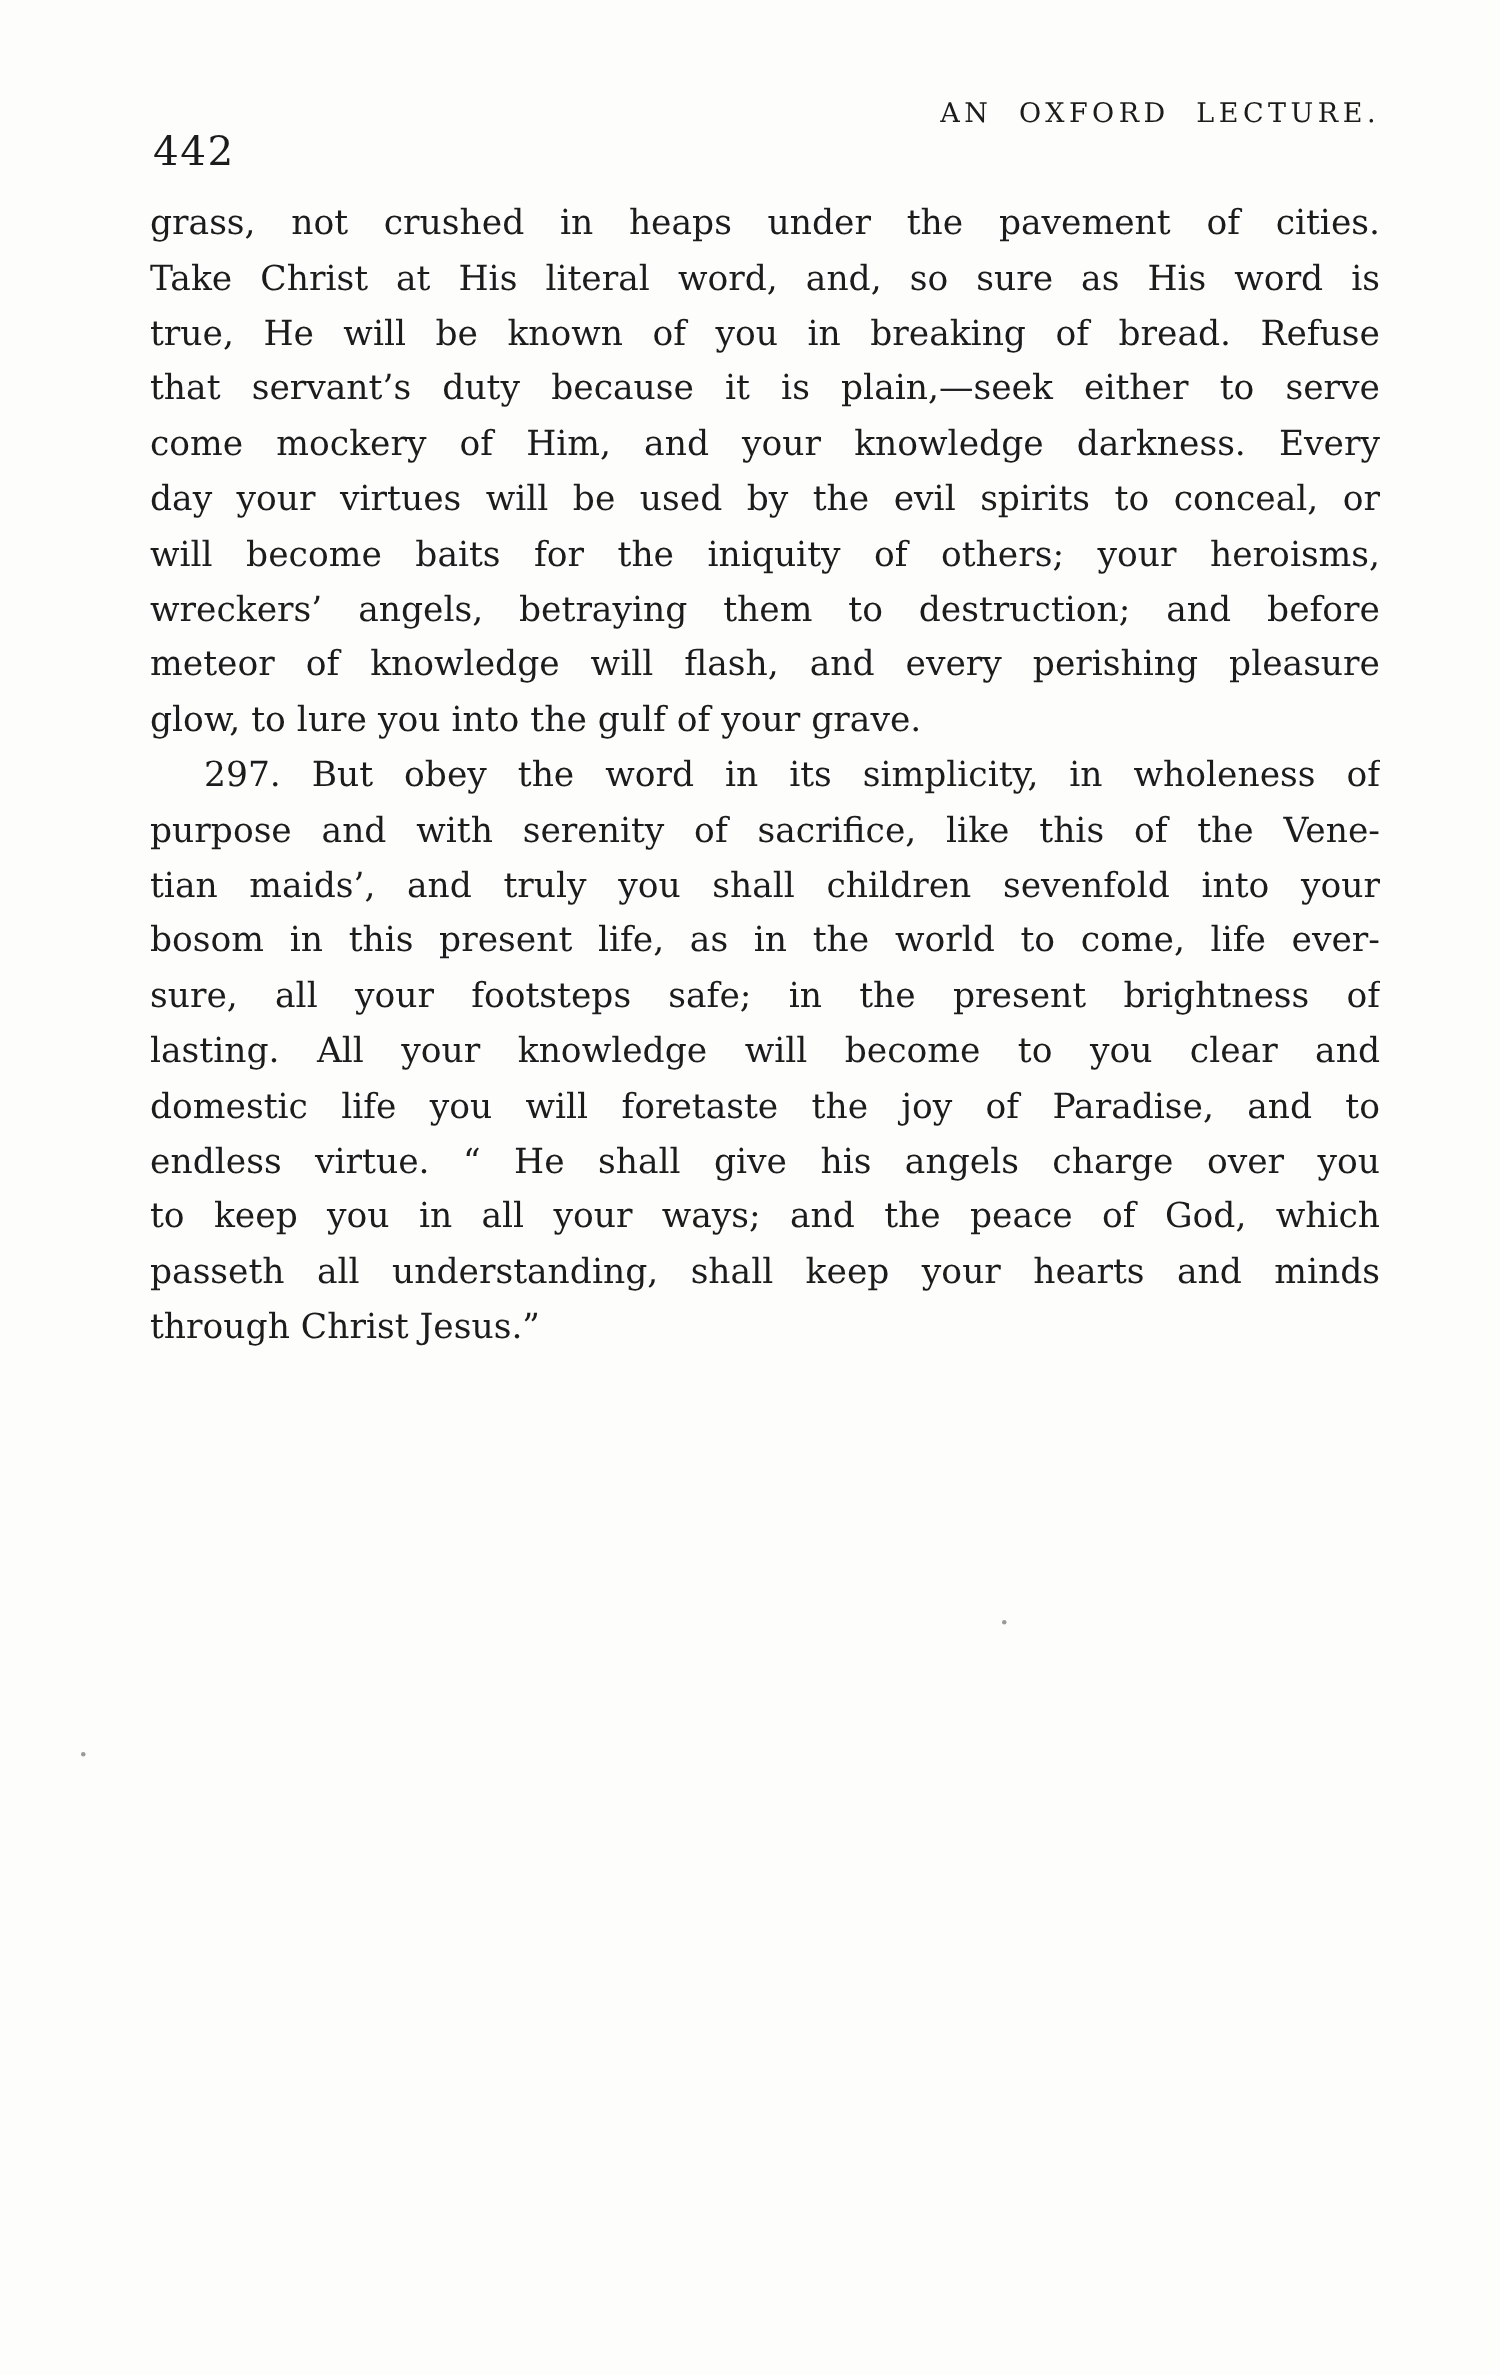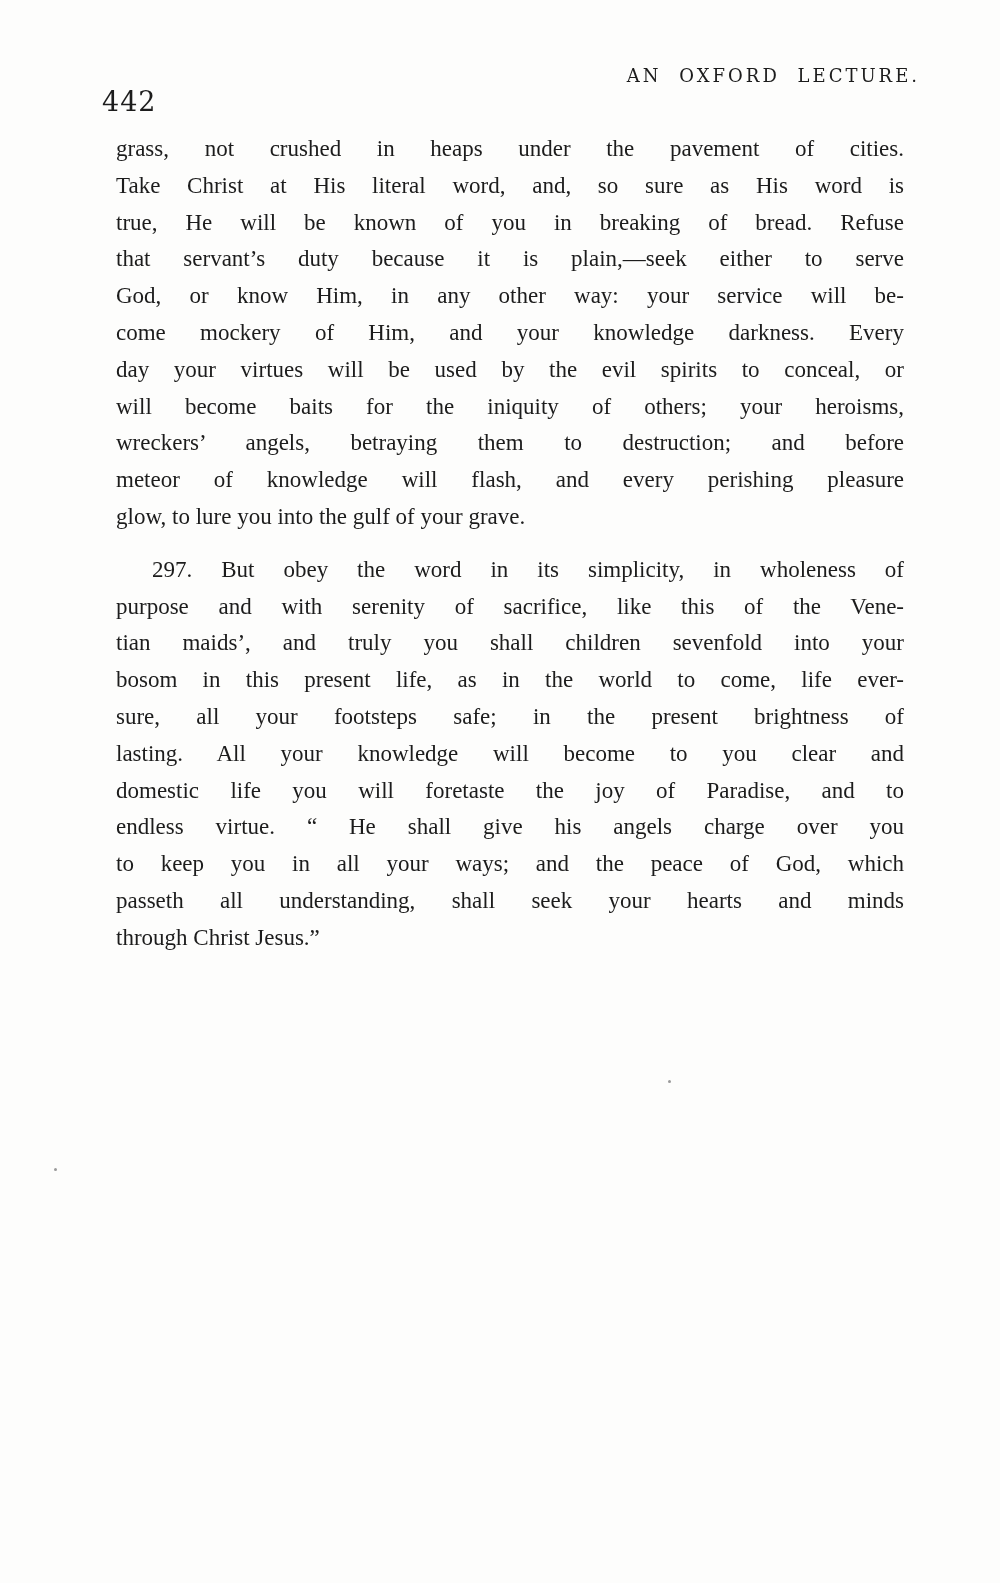--- a/index.html
+++ b/index.html
@@ -36,22 +36,21 @@
     letter-spacing: 3px;
     word-spacing: 9px;
     padding-top: 7px;
     font-weight: normal;
   }
   .body-text {
     margin-top: 37px;
     font-size: 23px;
   }
   .paragraph {
-    margin: 16px;
-    font-family: Liberation Serif, serif;
+    margin: 0;
   }
   .line {
     line-height: 36.8px;
     height: 36.8px;
     text-align: justify;
     text-align-last: justify;
     overflow: hidden;
   }
   .line.last {
     text-align-last: left;
@@ -77,38 +76,37 @@
     <span class="page-number">442</span>
     <div class="running-title">AN OXFORD LECTURE.</div>
   </div>
 
   <div class="body-text">
       <div class="paragraph">
         <div class="line">grass, not crushed in heaps under the pavement of cities.</div>
         <div class="line">Take Christ at His literal word, and, so sure as His word is</div>
         <div class="line">true, He will be known of you in breaking of bread.  Refuse</div>
         <div class="line">that servant’s duty because it is plain,—seek either to serve</div>
-        <div class="line">God, or know Him, in any other way: your service will be-</div>
         <div class="line">come mockery of Him, and your knowledge darkness.  Every</div>
         <div class="line">day your virtues will be used by the evil spirits to conceal, or</div>
         <div class="line">will become baits for the iniquity of others; your heroisms,</div>
         <div class="line">wreckers’ angels, betraying them to destruction; and before</div>
         <div class="line">meteor of knowledge will flash, and every perishing pleasure</div>
         <div class="line last">glow, to lure you into the gulf of your grave.</div>
       </div>
       <div class="paragraph">
         <div class="line indent">297. But obey the word in its simplicity, in wholeness of</div>
         <div class="line">purpose and with serenity of sacrifice, like this of the Vene-</div>
         <div class="line">tian maids’, and truly you shall children sevenfold into your</div>
         <div class="line">bosom in this present life, as in the world to come, life ever-</div>
         <div class="line">sure, all your footsteps safe; in the present brightness of</div>
         <div class="line">lasting.  All your knowledge will become to you clear and</div>
         <div class="line">domestic life you will foretaste the joy of Paradise, and to</div>
         <div class="line">endless virtue.  “ He shall give his angels charge over you</div>
         <div class="line">to keep you in all your ways; and the peace of God, which</div>
-        <div class="line">passeth all understanding, shall seek your hearts and minds</div>
+        <div class="line">passeth all understanding, shall keep your hearts and minds</div>
         <div class="line last">through Christ Jesus.”</div>
       </div>
     </div>
 
   <div class="scan-speck speck-1"></div>
   <div class="scan-speck speck-2"></div>
 </div>
 
 </body></html>

